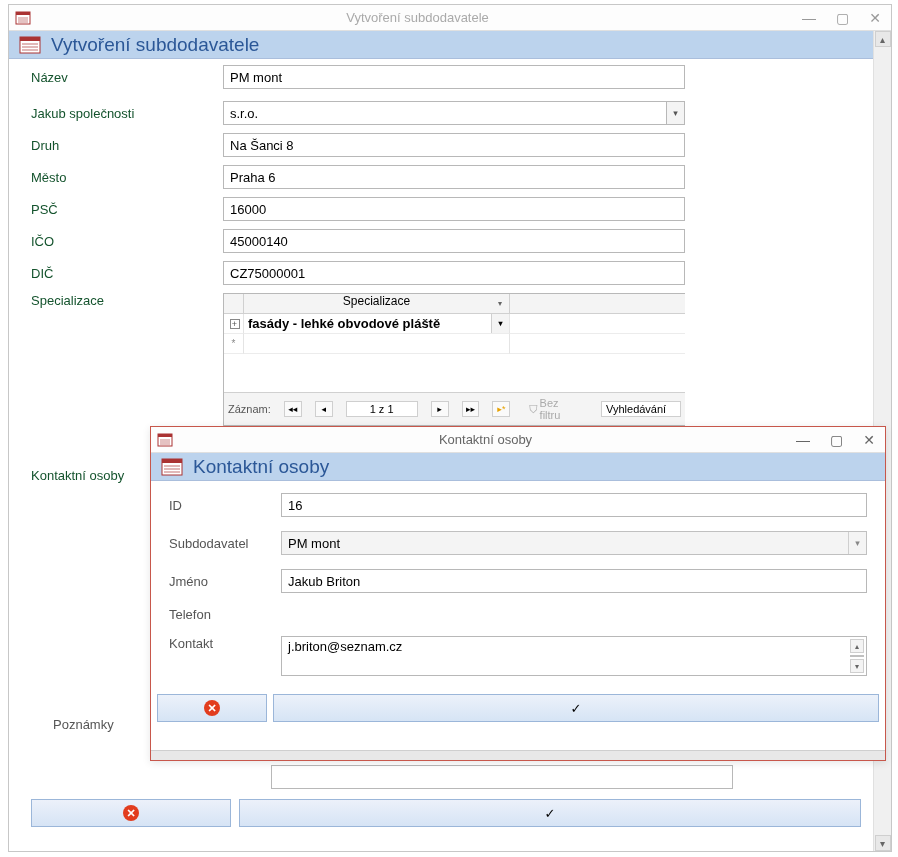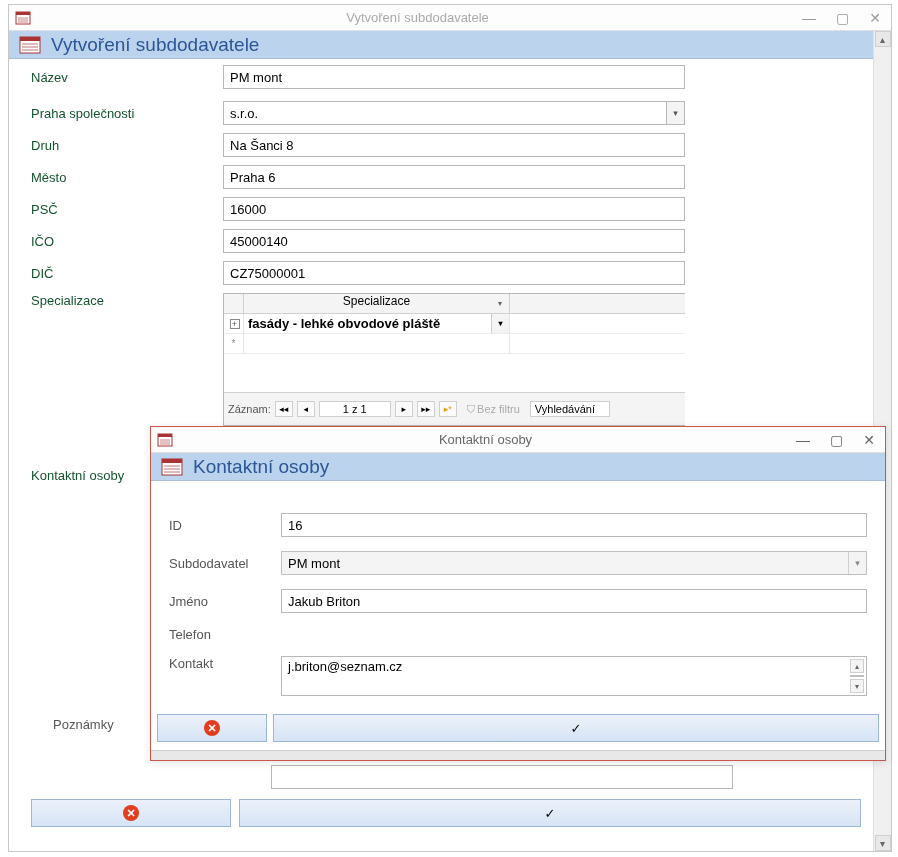--- a/index.html
+++ b/index.html
@@ -69,21 +69,21 @@
 .sub-row .rowsel { width: 20px; border-right: 1px solid #e4e4e4; border-bottom: 1px solid #ececec; display:flex; align-items:center; justify-content:center; font-size:10px; color:#888; }
 .sub-row .plusbox { width:10px; height:10px; border:1px solid #888; font-size:9px; line-height:8px; text-align:center; color:#555; margin-left:2px; }
 .sub-row .cell { flex: 0 0 266px; border-right: 1px solid #e4e4e4; border-bottom: 1px solid #ececec; padding: 0 4px; display:flex; align-items:center; position:relative;font-weight:bold; }
 .sub-row .cell .dd-btn { position:absolute; right:0; top:0; bottom:0; width:18px; border-left:1px solid #cfcfcf; background:#f4f4f4; display:flex; align-items:center; justify-content:center; font-size:8px; }
 .sub-row .rest { flex: 1; border-bottom: 1px solid #ececec; }
 .sub-blank { height: 38px; background:#fff; }
 
 
 .recnav {
   height: 22px; background: #f4f4f4; border-top: 1px solid #d0d0d0;
-  display: flex; align-items: center; font-size: 11px; padding: 16px 4px; gap: 4px;
+  display: flex; align-items: center; font-size: 11px; padding: 16px 4px; gap: 13px;
 }
 .recnav .lbl { color: #555; }
 .recnav .nav-btn { width: 18px; height: 16px; border: 1px solid #cfcfcf; background: #fafafa; display:flex; align-items:center; justify-content:center; font-size:9px; cursor:pointer; }
 .recnav .recbox { width: 72px; height: 16px; border: 1px solid #cfcfcf; background:#fff; text-align:center; padding:0 2px; font-size:11px; }
 .recnav .nofilter { color:#aaa; display:flex; align-items:center; gap:2px; margin-left:6px; }
 .recnav .search { flex:1; height:16px; border:1px solid #cfcfcf; background:#fff; padding:0 4px; font-size:11px; margin-left:6px; max-width:80px; }
 
 
 .wide-btn {
   width: 462px; margin-left: 0; height: 26px;
@@ -101,21 +101,21 @@
 
 
 .window-inner {
   position: absolute; left: 150px; top: 426px; width: 736px; height: 335px;
   border: 1px solid #c7574b; background:#fff;
   box-shadow: 0 2px 8px rgba(0,0,0,0.1);
 }
 .window-inner .titlebar { background:#fdfdfd; }
 .window-inner .titlebar .title { color:#666; }
 .window-inner .win-controls { color:#666; }
-.inner-body { padding: 24px 18px 4px 18px; margin-top: 8px; }
+.inner-body { padding: 12px 18px 4px 18px; }
 .inner-row { display:flex; align-items:center; margin-bottom:14px; }
 .inner-label { width: 112px; color:#555; }
 .inner-input { flex:1; height:24px; border:1px solid #b8b8b8; padding:2px 6px; font-family:inherit; font-size:13px; background:#fff; }
 .inner-select { flex:1; height:24px; border:1px solid #c0c0c0; background:#f4f4f4; position:relative; display:flex; align-items:center; padding:0 6px; }
 .inner-select .dd-btn { position:absolute; right:0; top:0; bottom:0; width:18px; border-left:1px solid #cfcfcf; display:flex; align-items:center; justify-content:center; font-size:9px; color:#888; }
 .inner-textarea { flex:1; height:40px; border:1px solid #b8b8b8; padding:2px 6px; font-family:inherit; font-size:13px; position:relative; }
 .ta-scroll { position:absolute; right:2px; top:2px; bottom:2px; width:14px; display:flex; flex-direction:column; justify-content:space-between; }
 .ta-sbtn { width:14px; height:14px; background:#f4f4f4; border:1px solid #cfcfcf; font-size:8px; display:flex; align-items:center; justify-content:center; color:#666; }
 .ta-thumb { flex:1; margin:2px 0; background:#d8d8d8; border:1px solid #c0c0c0; }
 
@@ -172,21 +172,21 @@
   </div>
 
   <div class="form-body">
 
     <div class="field-row">
       <span class="field-label">Název</span>
       <input class="field-input" value="PM mont" style="">
     </div>
 
     <div class="field-row" style="margin-top:12px;">
-      <span class="field-label">Praha společnosti</span>
+      <span class="field-label">Jakub společnosti</span>
       <div class="field-select">
         <span>s.r.o.</span>
         <span class="dd-btn">▾</span>
       </div>
     </div>
 
     <div class="field-row">
       <span class="field-label">Druh</span>
       <input class="field-input" value="Na Šanci 8" style="">
     </div>

